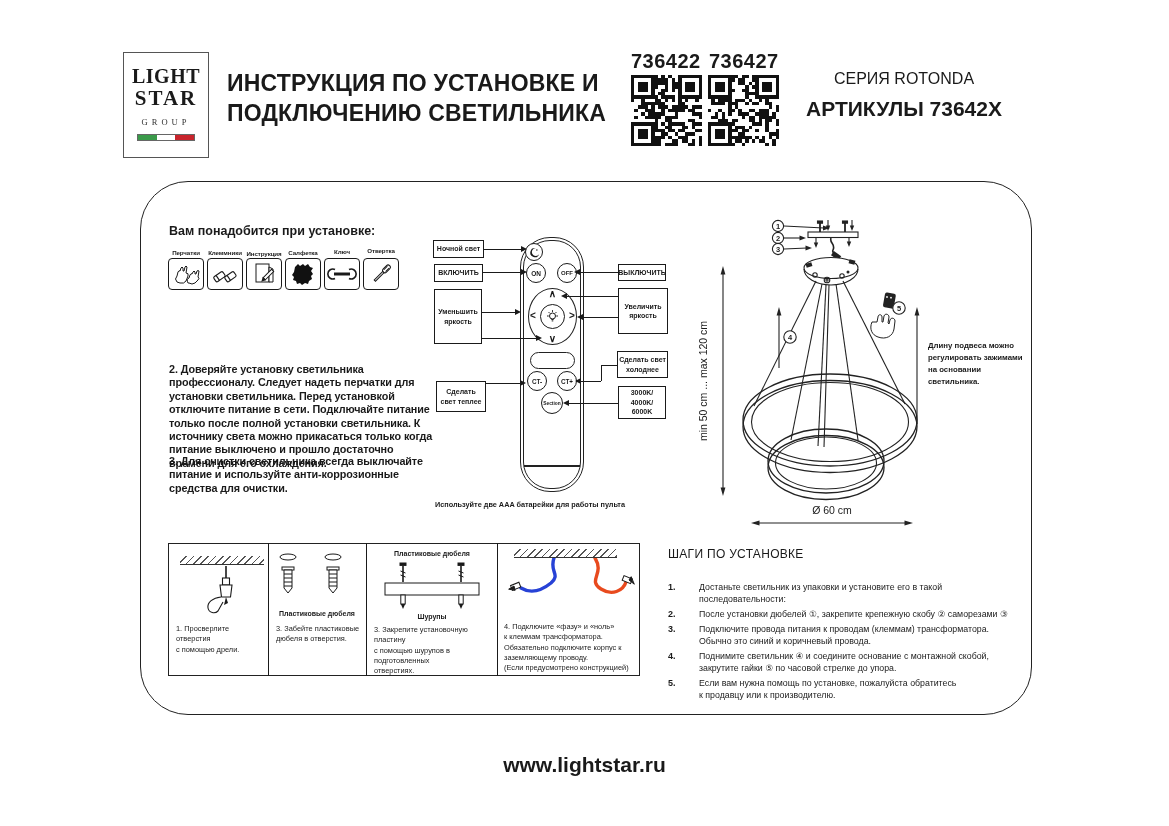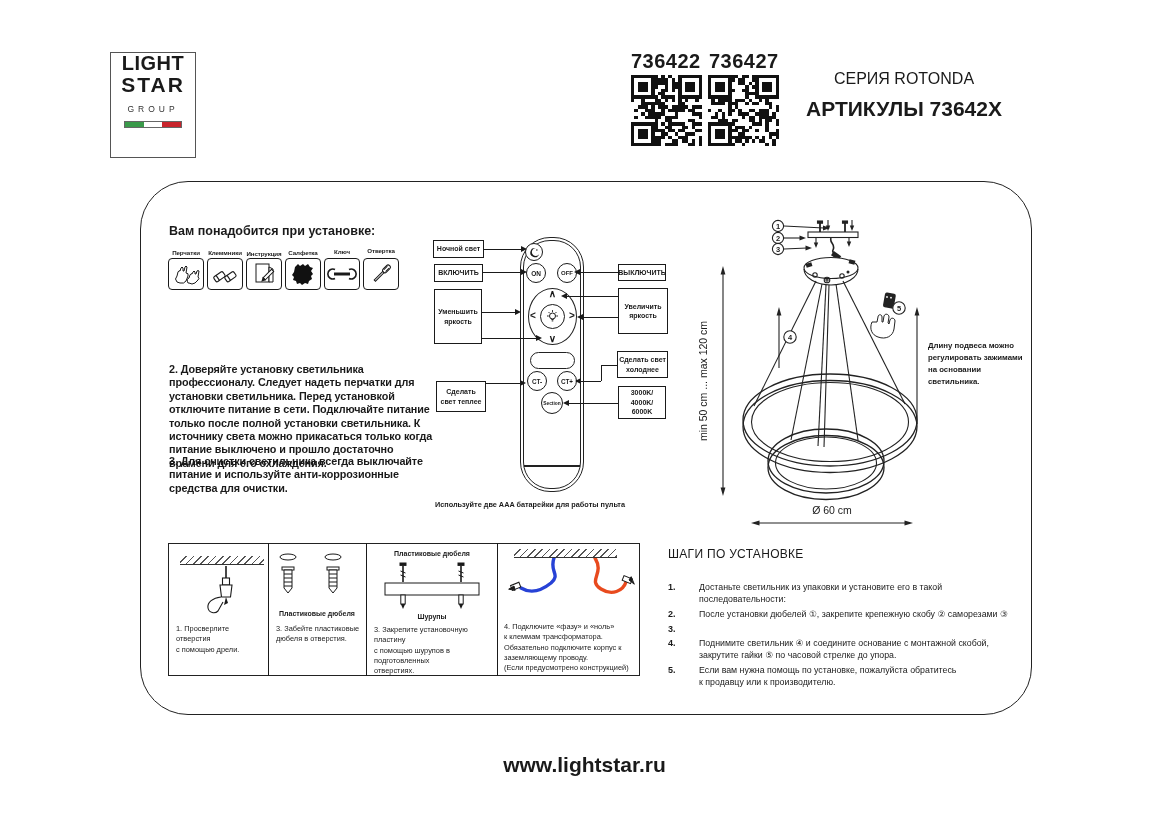--- a/index.html
+++ b/index.html
@@ -30,32 +30,34 @@
   .step{display:flex;margin-bottom:3.5px}
   .stepnum{width:31px;font-weight:700;font-size:9px;flex:none}
   .steptext{font-size:8.8px;line-height:1.34;white-space:pre-line;font-weight:500}
   .qr{position:absolute;width:71px;height:71px}
 </style>
 </head>
 <body>
 
 <div id="page">
 
-  <div class="abs" style="left:110px;top:52px;width:86px;height:106px;border:1.2px solid #555;background:#fff;text-align:center;
-              font-family:Liberation Sans, sans-serif;">
+  <div class="abs" style="left:123px;top:52px;width:86px;height:106px;border:1.2px solid #555;background:#fff;text-align:center;
+              font-family:Liberation Serif, serif;padding-top:13px">
     <div style="font-size:20px;font-weight:700;line-height:1.05;letter-spacing:.5px">LIGHT</div>
     <div style="font-size:21px;font-weight:700;line-height:1.05;letter-spacing:2px">STAR</div>
     <div style="font-size:8.5px;letter-spacing:4px;margin-top:8px;color:#333">GROUP</div>
     <div style="margin:7px auto 0;width:58px;height:7px;border:1px solid #666;display:flex">
       <span style="flex:1;background:var(--flag-green)"></span>
         <span style="flex:1;background:#fff"></span>
         <span style="flex:1;background:var(--flag-red)"></span>
     </div>
   </div>
 
+  <div class="abs" style="left:227px;top:68px;width:420px;font-size:23px;font-weight:700;line-height:1.32;white-space:pre-line;letter-spacing:.2px">ИНСТРУКЦИЯ ПО УСТАНОВКЕ И
+ПОДКЛЮЧЕНИЮ СВЕТИЛЬНИКА</div>
 
   <div class="abs" style="left:631px;top:50px;font-size:20px;font-weight:700;letter-spacing:.5px">736422</div>
   <div class="abs" style="left:709px;top:50px;font-size:20px;font-weight:700;letter-spacing:.5px">736427</div>
   <div class="qr" style="left:631px;top:75px"><svg width="71" height="71" viewBox="0 0 63 63" shape-rendering="crispEdges" fill="#111">
         <rect x="0" y="0" width="3" height="3"></rect>
         <rect x="3" y="0" width="3" height="3"></rect>
         <rect x="6" y="0" width="3" height="3"></rect>
         <rect x="9" y="0" width="3" height="3"></rect>
         <rect x="12" y="0" width="3" height="3"></rect>
         <rect x="15" y="0" width="3" height="3"></rect>
@@ -842,20 +844,22 @@
     <div class="step">
         <span class="stepnum">1.</span>
         <span class="steptext">Достаньте светильник из упаковки и установите его в такой последовательности:</span>
       </div>
     <div class="step">
         <span class="stepnum">2.</span>
         <span class="steptext">После установки дюбелей ①, закрепите крепежную скобу ② саморезами ③</span>
       </div>
     <div class="step">
         <span class="stepnum">3.</span>
+        <span class="steptext">Подключите провода питания к проводам (клеммам) трансформатора.
+Обычно это синий и коричневый провода.</span>
       </div>
     <div class="step">
         <span class="stepnum">4.</span>
         <span class="steptext">Поднимите светильник ④ и соедините основание с монтажной скобой,
 закрутите гайки ⑤ по часовой стрелке до упора.</span>
       </div>
     <div class="step">
         <span class="stepnum">5.</span>
         <span class="steptext">Если вам нужна помощь по установке, пожалуйста обратитесь
 к продавцу или к производителю.</span>

